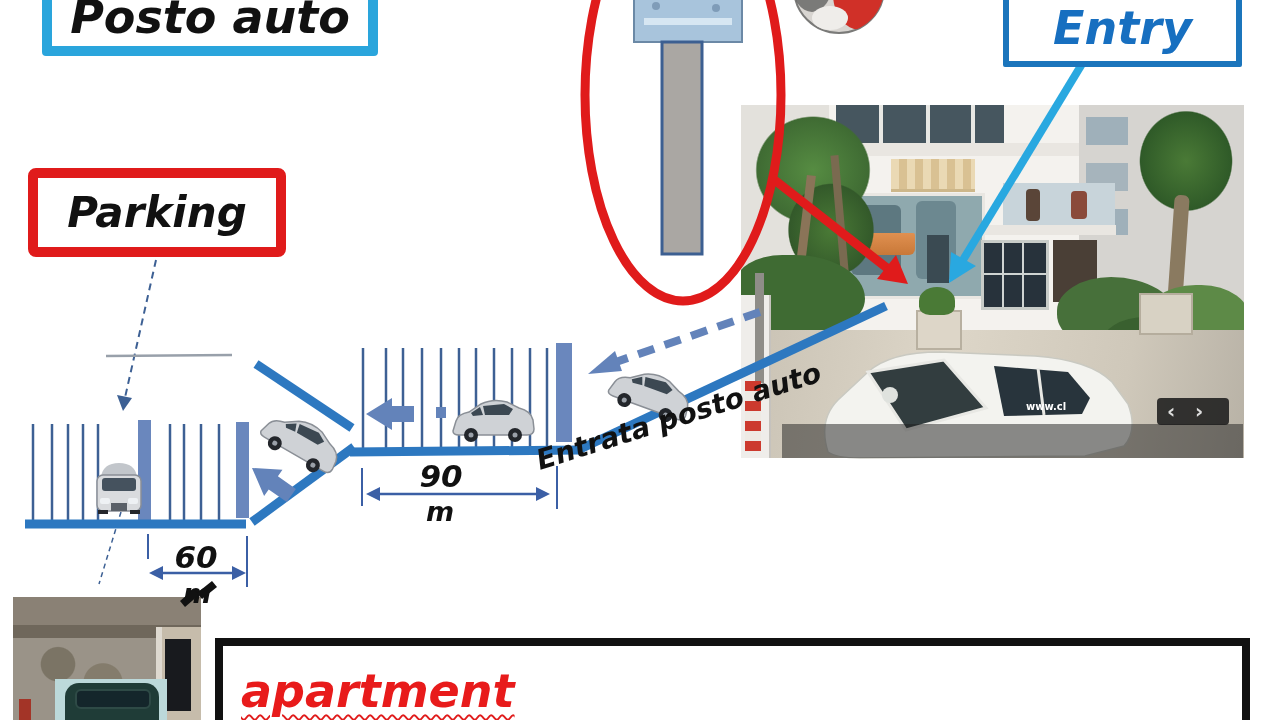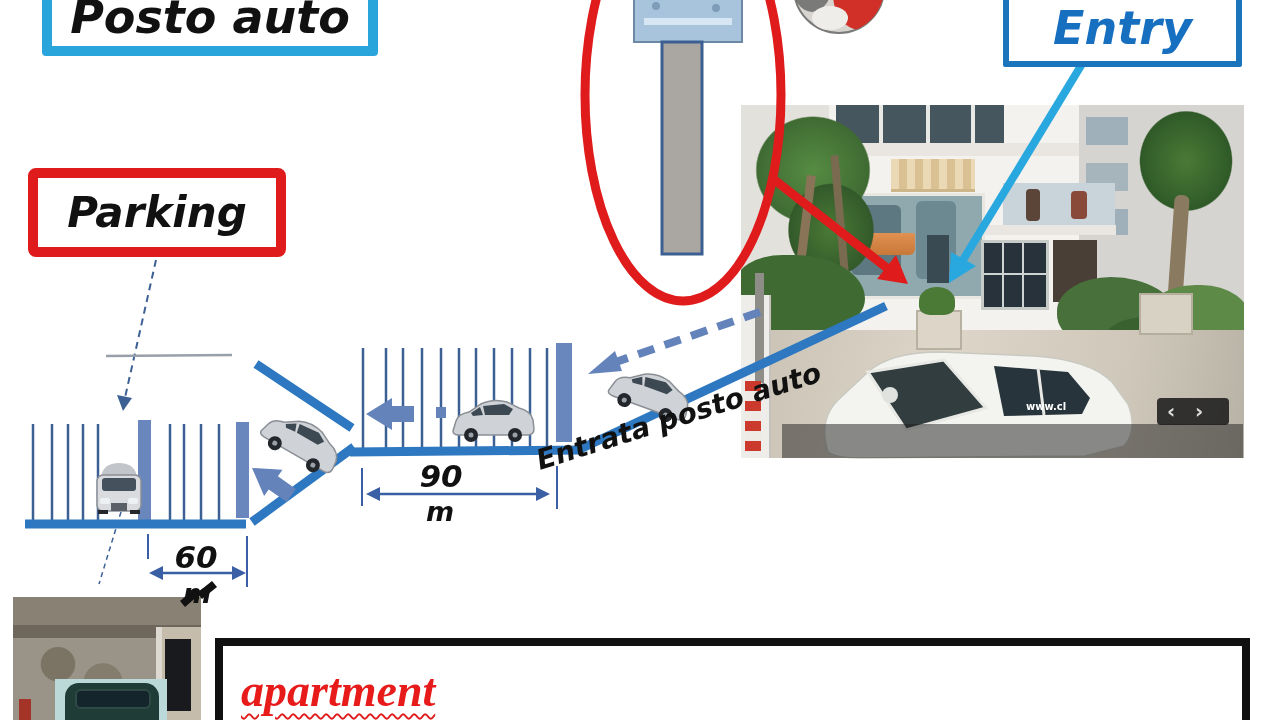--- a/index.html
+++ b/index.html
@@ -11,21 +11,21 @@
   #posto-box{left:42px;top:-78px;width:316px;height:112px;border:10px solid #2aa5dc;border-radius:4px;
              font-size:46px;align-items:flex-end;padding-bottom:2px;}
   #parking-box{left:28px;top:168px;width:238px;height:69px;border:10px solid #e01b1b;border-radius:8px;
              font-size:42px;text-align:right;}
   #entry-box{left:1003px;top:-12px;width:227px;height:67px;border:6px solid #1b75bc;border-radius:2px;
              font-size:46px;color:#176fc0;}
   #banner{left:215px;top:638px;width:1001px;height:110px;border:8px solid #111;background:#fff;
           position:absolute;display:flex;align-items:flex-start;padding:18px 0 0 18px;z-index:6;}
   #banner .banner-text{font-weight:bold;font-style:italic;font-size:46px;color:#e81b1b;white-space:pre;}
   #banner .squiggle{text-decoration:underline;text-decoration-style:wavy;text-decoration-color:#e01b1b;
-          text-decoration-thickness:2px;text-underline-offset:7px;font-family:Liberation Serif, serif;}
+          text-decoration-thickness:2px;text-underline-offset:7px;}
   .ph{position:absolute;overflow:hidden;}
   svg{display:block;}
   svg text{font-family:"DejaVu Sans",sans-serif;}
   .dimtxt{font-weight:bold;font-style:italic;fill:#111;}
 </style>
 </head>
 <body>
 
 <div id="stage">
 

